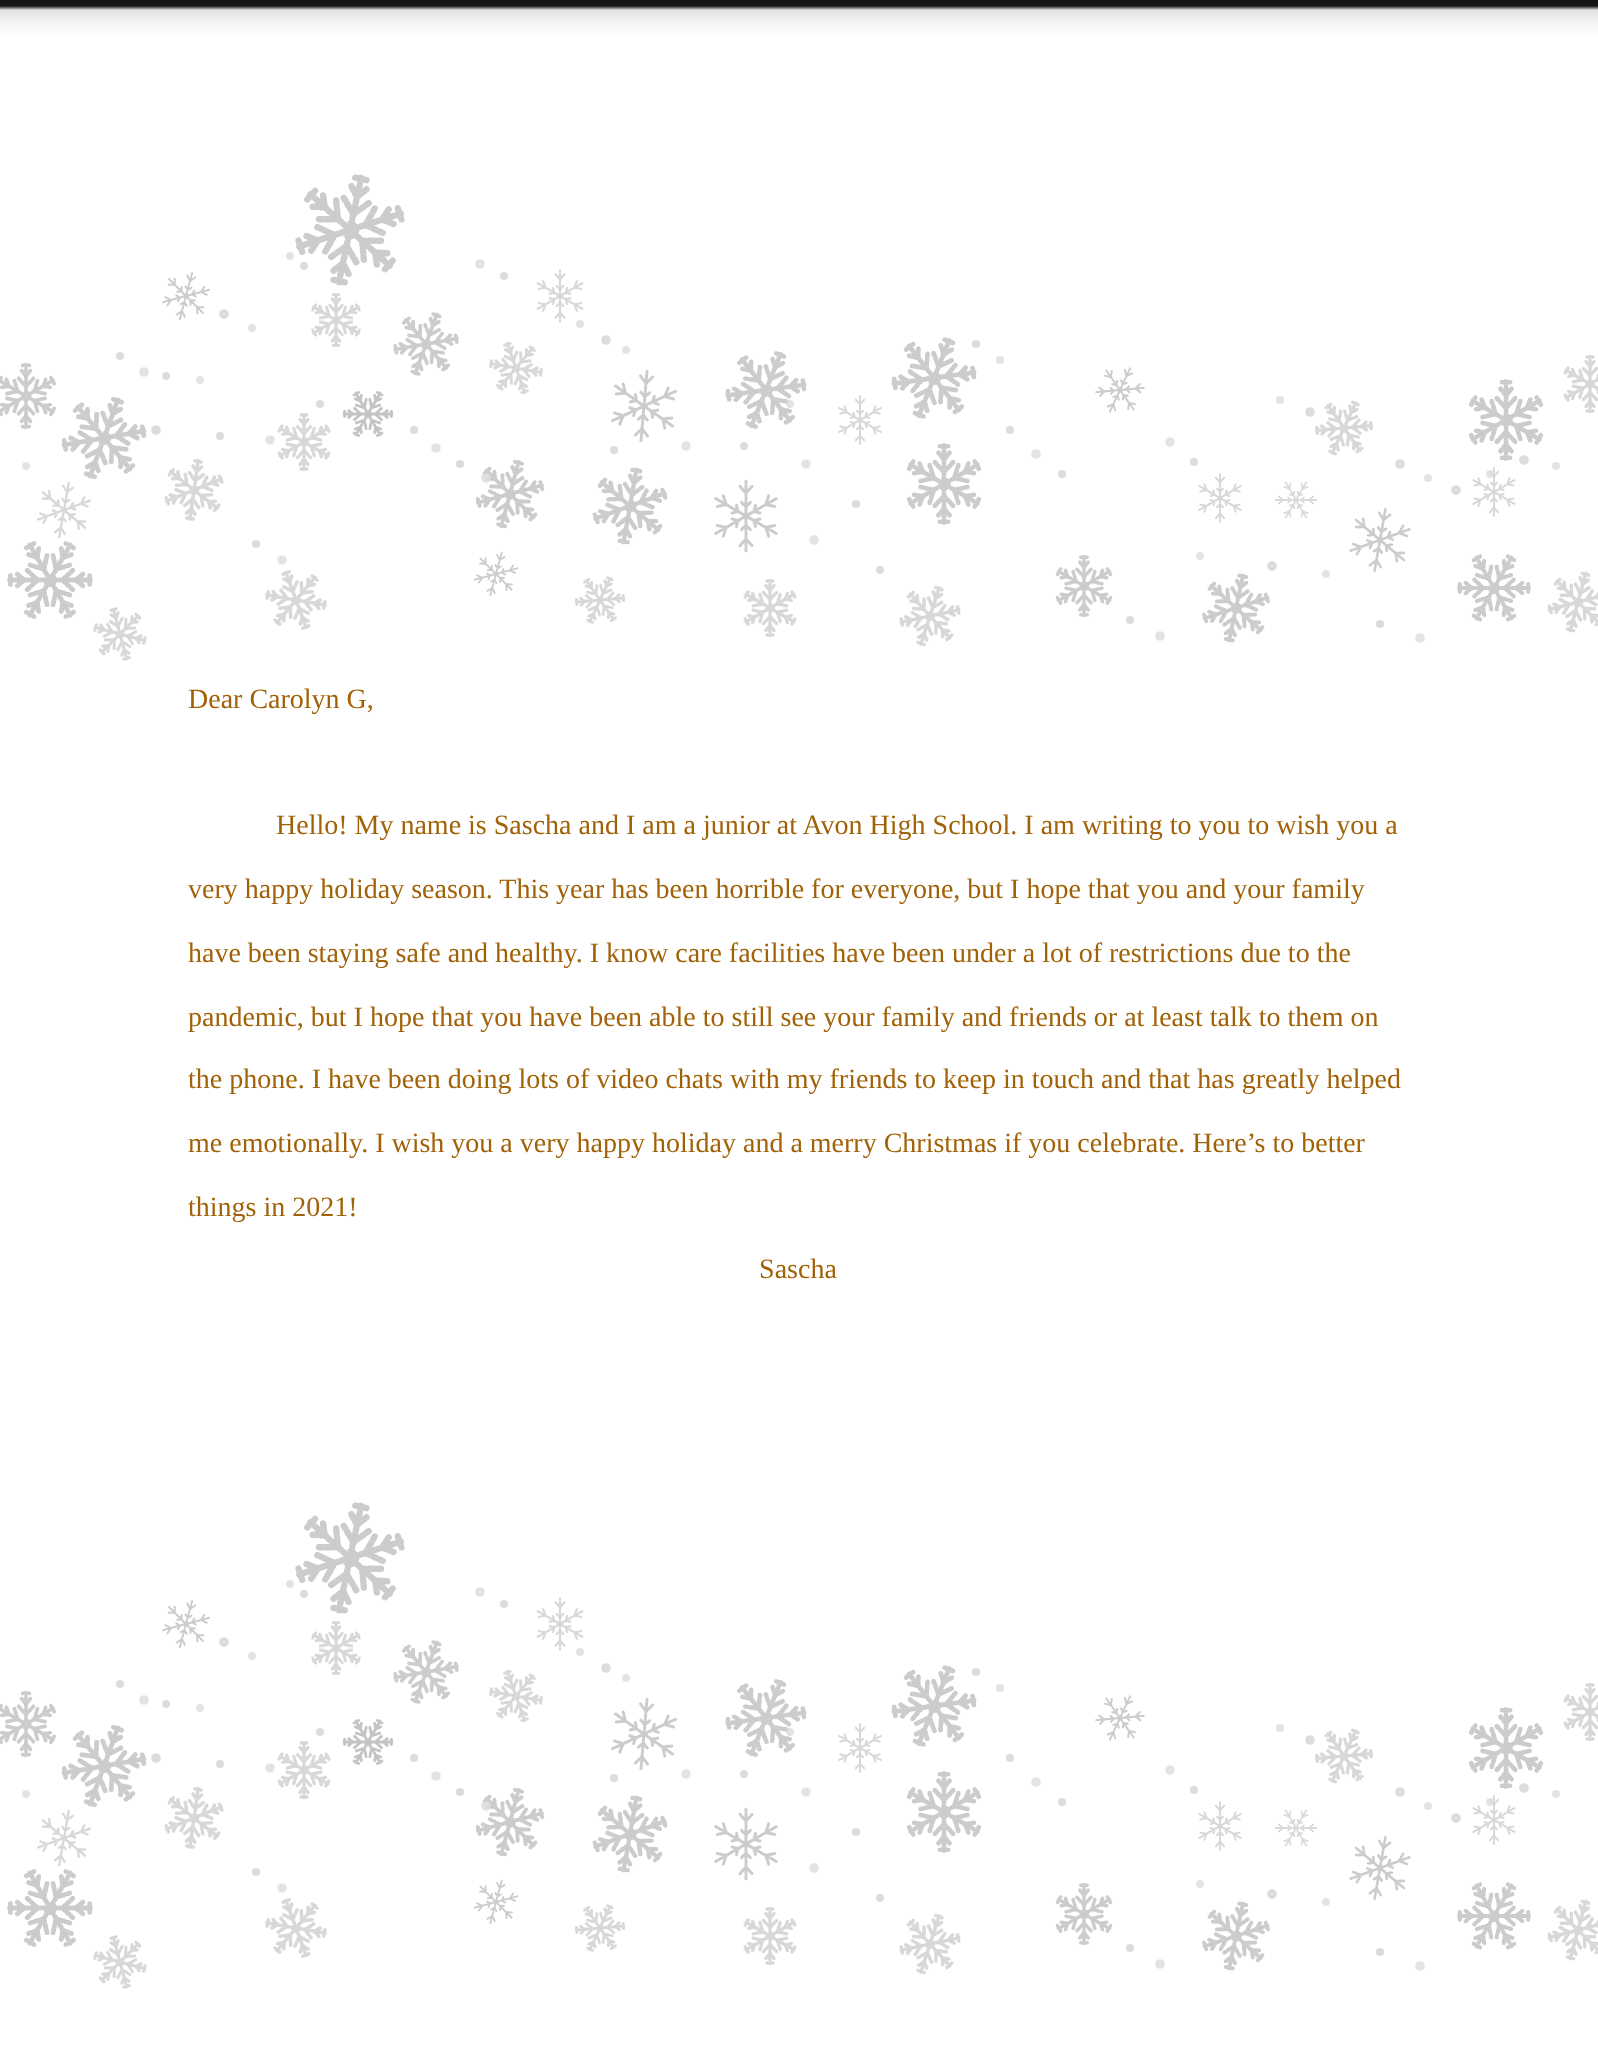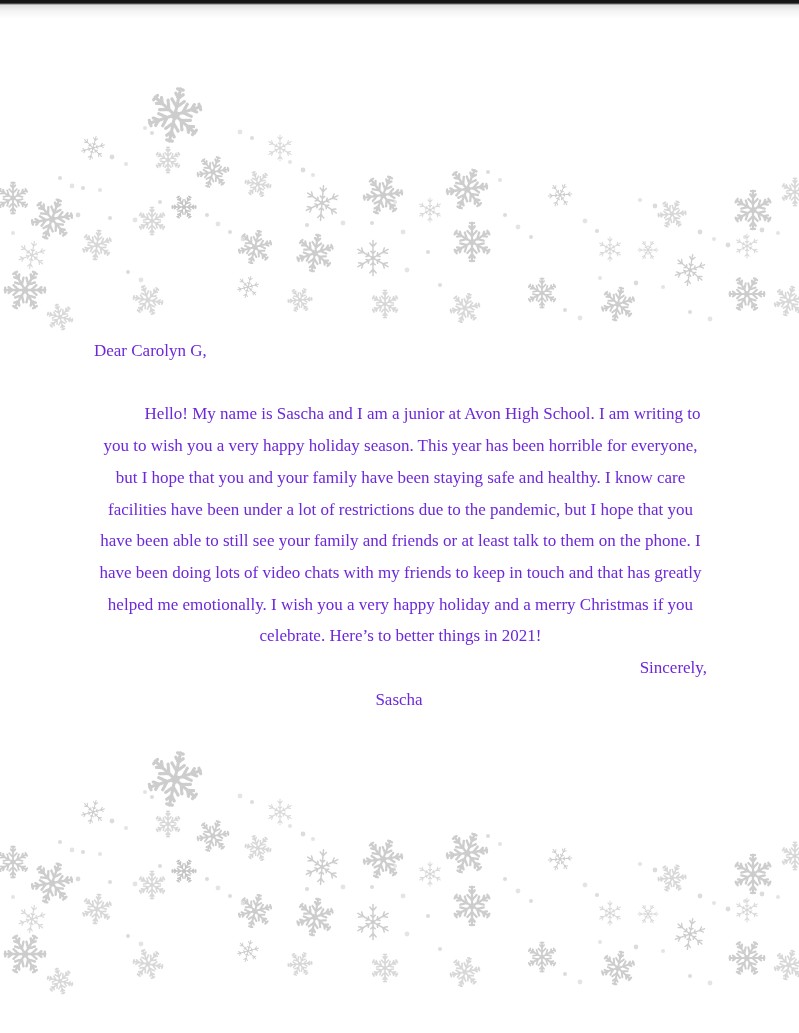--- a/index.html
+++ b/index.html
@@ -33,26 +33,26 @@
   .c2 { color: #d3d3d3; }
   .c3 { color: #bcbcbc; }
   .dot  { fill: #c9c9c9; opacity: 0.75; }
   .dot2 { fill: #d8d8d8; opacity: 0.8; }
   
   .letter {
     position: absolute;
     left: 94px;
     top: 335px;
     width: 613px;
-    font-size: 17px;
+    font-size: 14px;
     line-height: 31.7px;
-    color: #6d28d9;
+    color: #a16207;
   }
   .salutation { margin-bottom: 31.7px; }
-  .body-par { text-indent: 44px; text-align: center; }
+  .body-par { text-indent: 44px; }
   .closing { text-align: right; }
   .signature { text-align: center; margin-right: 3px; }
 </style>
 </head>
 <body>
 
 <div class="page">
 
   <svg class="band band-top" viewBox="0 0 799 253" xmlns="http://www.w3.org/2000/svg" aria-hidden="true">
     <defs>
@@ -181,21 +181,20 @@
         <circle class="dot" cx="488" cy="90" r="2"></circle>
           <circle class="dot2" cx="500" cy="98" r="2"></circle>
       </g>
     </defs>
     <use href="#garland" xlink:href="#garland"></use>
   </svg>
 
   <div class="letter">
     <p class="salutation">Dear Carolyn G,</p>
     <p class="body-par">Hello! My name is Sascha and I am a junior at Avon High School. I am writing to you to wish you a very happy holiday season. This year has been horrible for everyone, but I hope that you and your family have been staying safe and healthy. I know care facilities have been under a lot of restrictions due to the pandemic, but I hope that you have been able to still see your family and friends or at least talk to them on the phone. I have been doing lots of video chats with my friends to keep in touch and that has greatly helped me emotionally. I wish you a very happy holiday and a merry Christmas if you celebrate. Here’s to better things in 2021!</p>
-    <p class="closing">Sincerely,</p>
     <p class="signature">Sascha</p>
   </div>
 
   <svg class="band band-bottom" viewBox="0 0 799 253" xmlns="http://www.w3.org/2000/svg" aria-hidden="true">
     <use href="#garland" xlink:href="#garland"></use>
   </svg>
 
   <div class="top-shadow"></div>
 </div>
 

